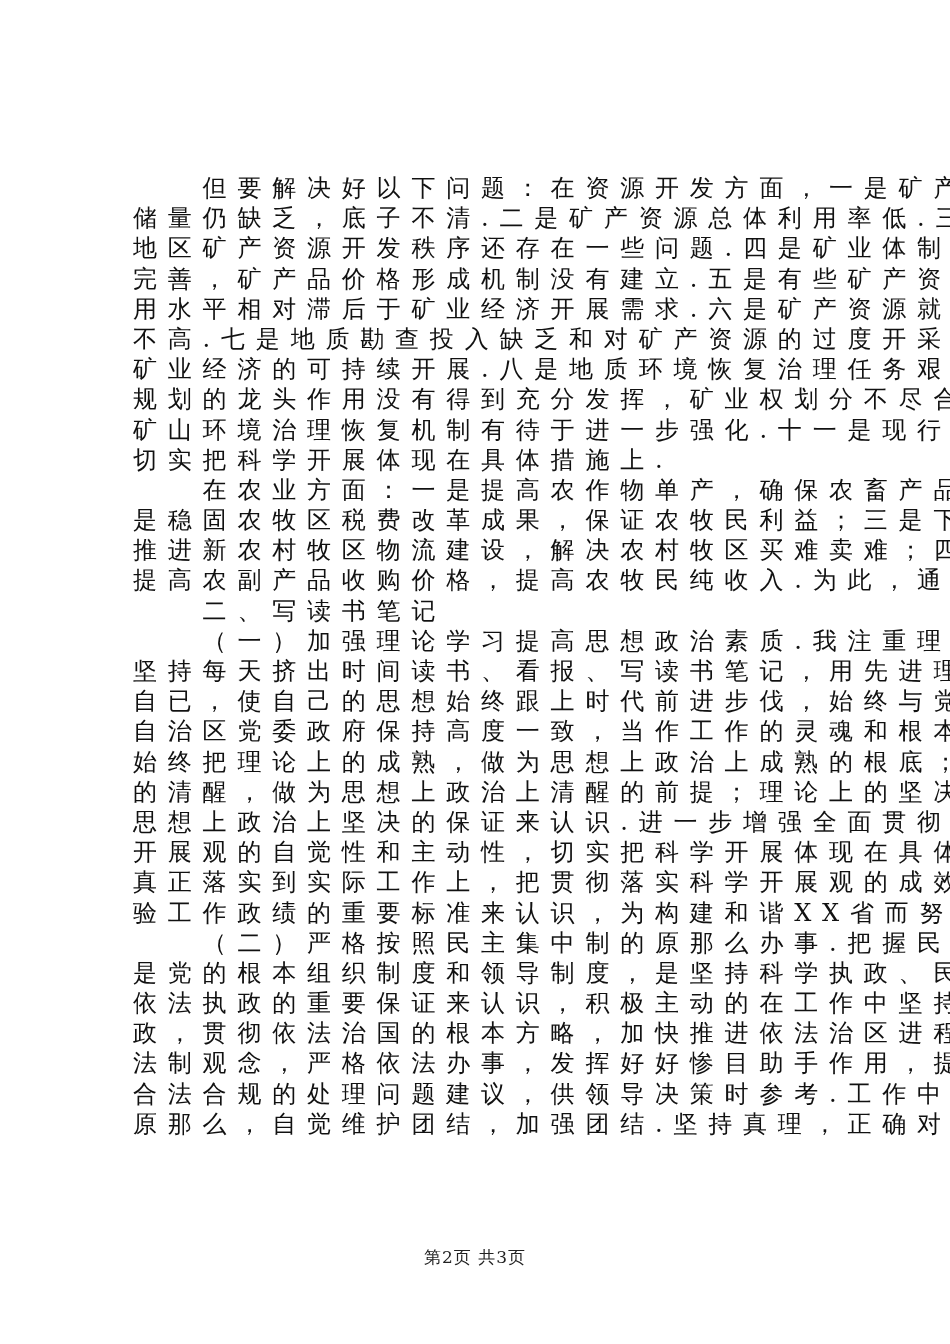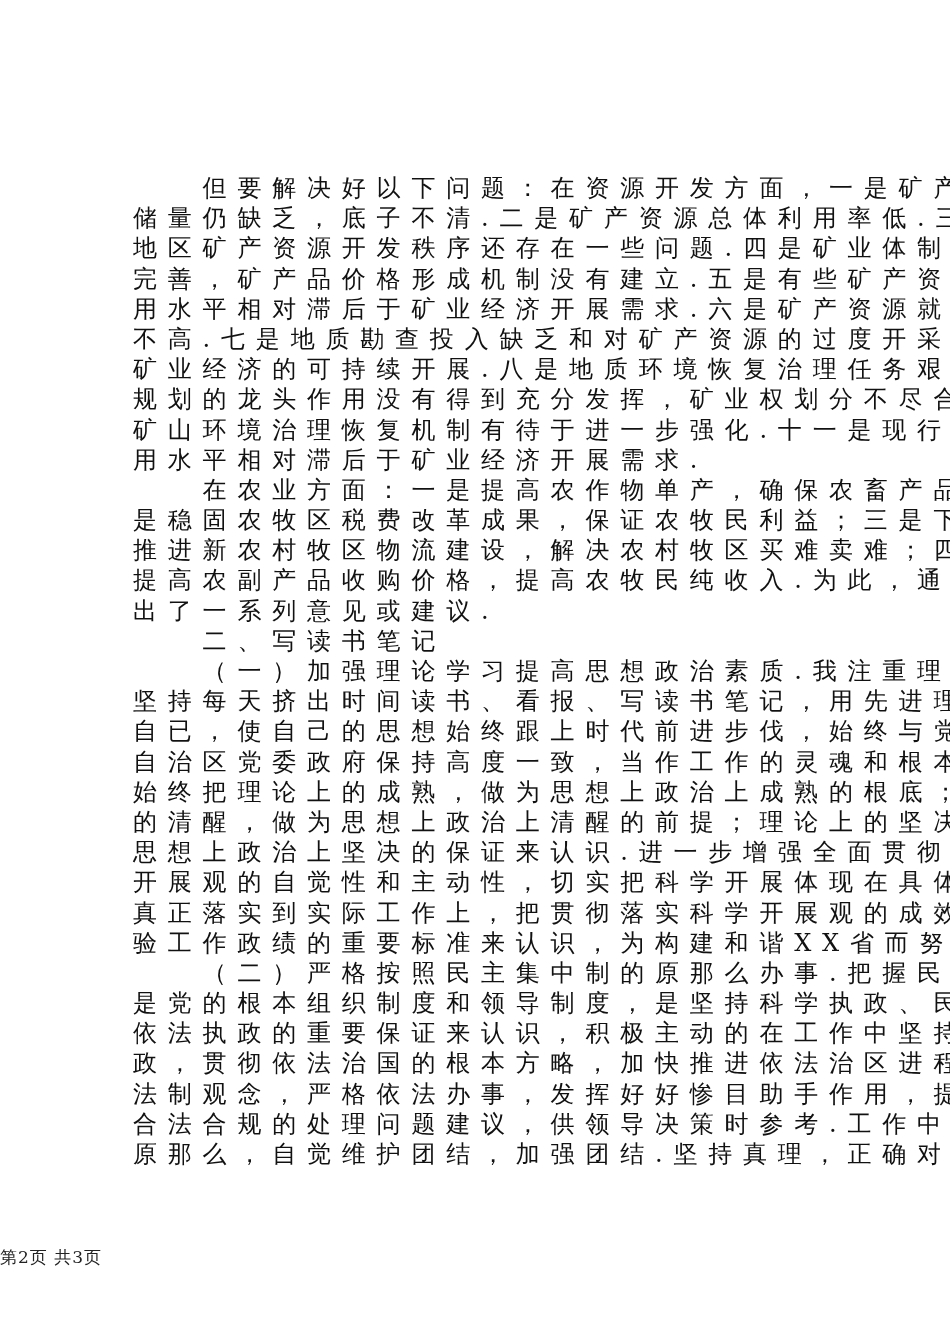--- a/index.html
+++ b/index.html
@@ -2,43 +2,42 @@
 <html><head>
 <meta charset="utf-8">
 <style>
   html, body { margin: 0; padding: 0; background: #ffffff; }
   body { width: 950px; height: 1344px; position: relative; overflow: hidden;
          font-family: "DejaVu Serif", "Liberation Serif", serif; color: #111; }
   .page { position: absolute; left: 0; top: 0; width: 950px; height: 1344px; }
   .body-text { position: absolute; left: 133px; top: 173px; width: 720px; }
   .line { height: 30.2px; line-height: 30.2px; font-size: 24px; white-space: nowrap;
           letter-spacing: 10.8px; }
-  .footer { position: absolute; left: 0; width: 950px; top: 1246px; text-align: left;
+  .footer { position: absolute; left: 0; width: 950px; top: 1246px; text-align: center;
             font-size: 17px; letter-spacing: 1px; color: #222; }
 </style>
 </head>
 <body>
 
 <div class="page">
   <div class="body-text">
     <div class="line">　　但要解决好以下问题：在资源开发方面，一是矿产资源总体</div>
     <div class="line">储量仍缺乏，底子不清.二是矿产资源总体利用率低.三是少数</div>
     <div class="line">地区矿产资源开发秩序还存在一些问题.四是矿业体制机制还不</div>
     <div class="line">完善，矿产品价格形成机制没有建立.五是有些矿产资源开发利</div>
     <div class="line">用水平相对滞后于矿业经济开展需求.六是矿产资源就地转化率</div>
     <div class="line">不高.七是地质勘查投入缺乏和对矿产资源的过度开采，制约了</div>
     <div class="line">矿业经济的可持续开展.八是地质环境恢复治理任务艰巨.九是</div>
     <div class="line">规划的龙头作用没有得到充分发挥，矿业权划分不尽合理.十是</div>
     <div class="line">矿山环境治理恢复机制有待于进一步强化.十一是现行煤炭资源</div>
-    <div class="line">用水平相对滞后于矿业经济开展需求.</div>
+    <div class="line">切实把科学开展体现在具体措施上.</div>
     <div class="line">　　在农业方面：一是提高农作物单产，确保农畜产品供应；二</div>
     <div class="line">是稳固农牧区税费改革成果，保证农牧民利益；三是下大力气</div>
     <div class="line">推进新农村牧区物流建设，解决农村牧区买难卖难；四是切实</div>
     <div class="line">提高农副产品收购价格，提高农牧民纯收入.为此，通过调研提</div>
-    <div class="line">出了一系列意见或建议.</div>
     <div class="line">　　二、写读书笔记</div>
     <div class="line">　　（一）加强理论学习提高思想政治素质.我注重理论学习，</div>
     <div class="line">坚持每天挤出时间读书、看报、写读书笔记，用先进理论武装</div>
     <div class="line">自已，使自己的思想始终跟上时代前进步伐，始终与党中央和</div>
     <div class="line">自治区党委政府保持高度一致，当作工作的灵魂和根本准那么.</div>
     <div class="line">始终把理论上的成熟，做为思想上政治上成熟的根底；理论上</div>
     <div class="line">的清醒，做为思想上政治上清醒的前提；理论上的坚决，做为</div>
     <div class="line">思想上政治上坚决的保证来认识.进一步增强全面贯彻落实科学</div>
     <div class="line">开展观的自觉性和主动性，切实把科学开展体现在具体措施上，</div>
     <div class="line">真正落实到实际工作上，把贯彻落实科学开展观的成效作为检</div>

